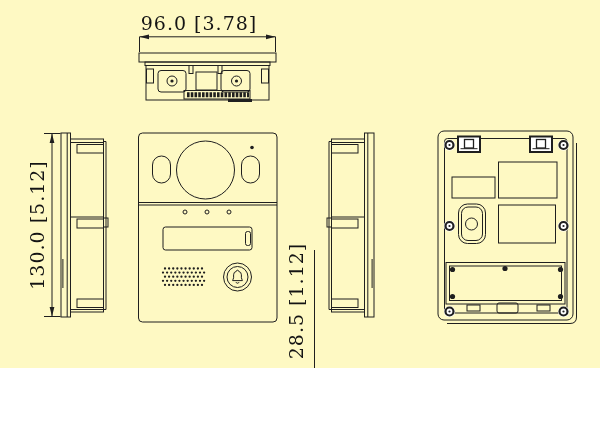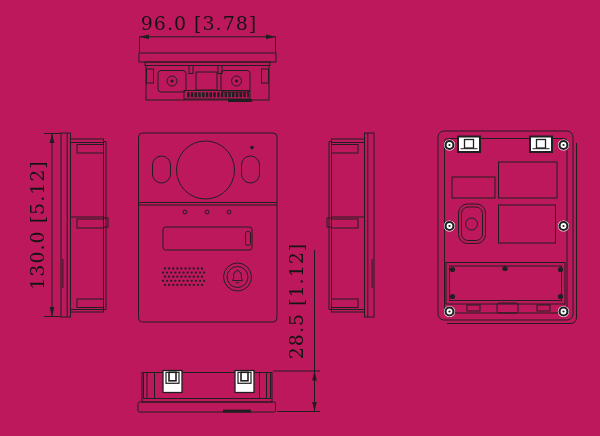--- a/index.html
+++ b/index.html
@@ -1,16 +1,16 @@
 <!DOCTYPE html>
 <html><head>
 <meta charset="utf-8">
 <style>
   html,body{margin:0;padding:0;background:#fff;}
-  .page{position:relative;width:600px;height:436px;background:#be185d;overflow:hidden;}
+  .page{position:relative;width:600px;height:368px;background:#fef9c3;overflow:hidden;}
   svg{display:block;}
   .ln{stroke:#1f1f1f;fill:none;stroke-width:1;}
   .fil{fill:#1f1f1f;stroke:none;}
   .pins{stroke:#1f1f1f;fill:none;stroke-width:5;stroke-dasharray:2.6 1.15;}
   .dots{stroke:#1f1f1f;fill:none;stroke-width:2.3;stroke-dasharray:0.01 4.1;stroke-linecap:round;}
   .dim-text{fill:#141414;stroke:none;font-family:"DejaVu Serif",serif;font-size:19px;letter-spacing:1px;}
 </style>
 </head>
 <body>
 

